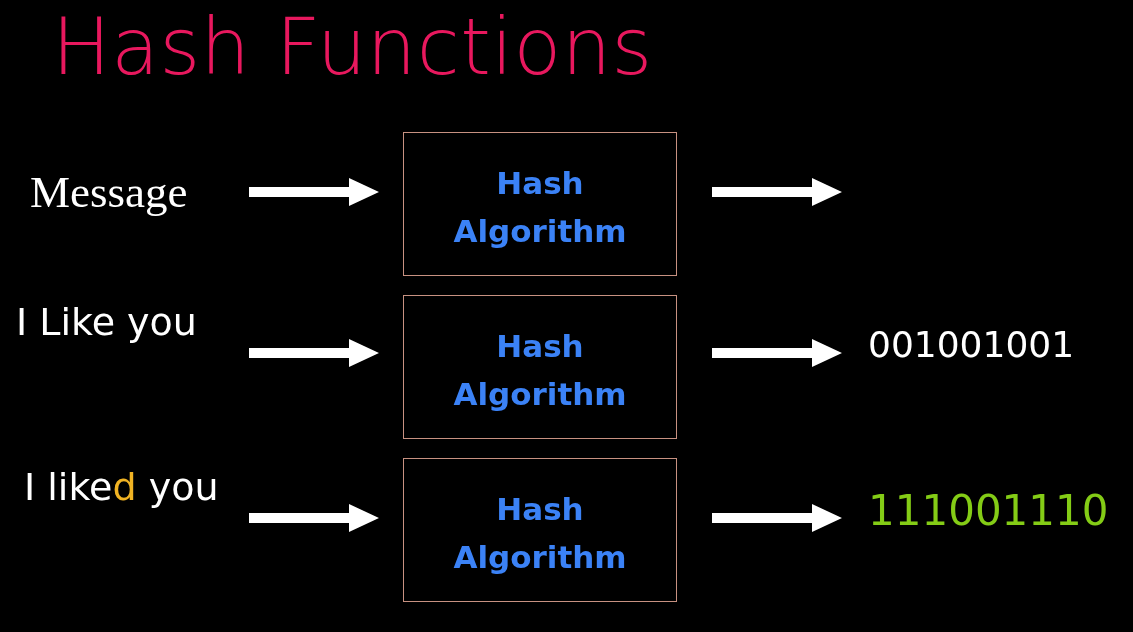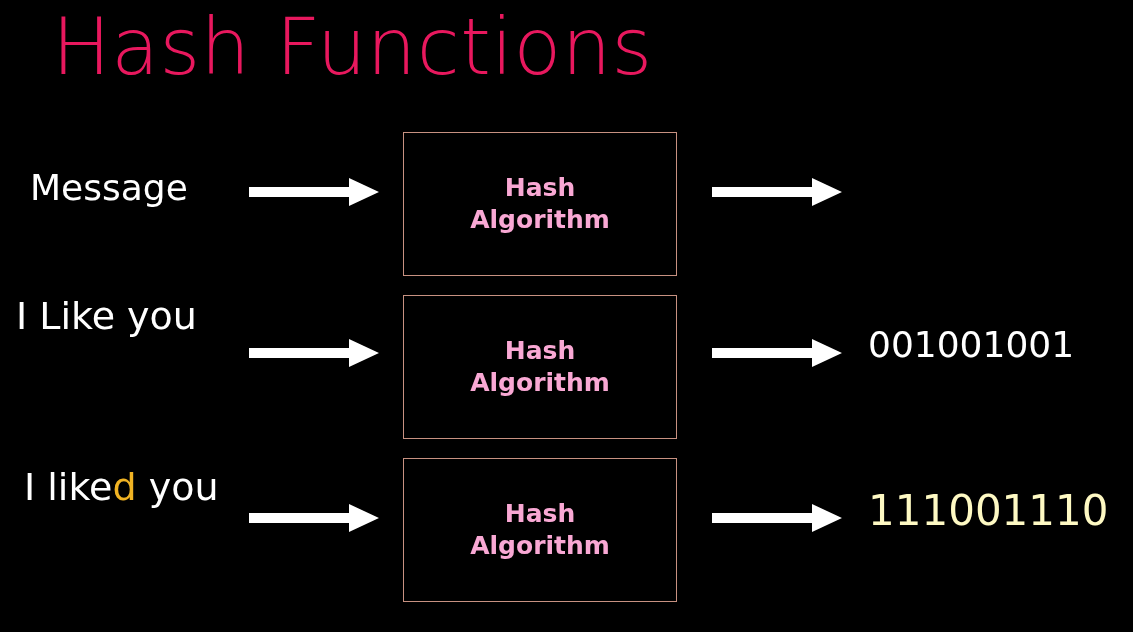--- a/index.html
+++ b/index.html
@@ -53,25 +53,26 @@
     position: absolute;
     color: #ffffff;
     font-family: "DejaVu Sans", sans-serif;
     font-weight: 400;
     white-space: nowrap;
     line-height: 1.0;
   }
   .input-label.l1 {
     left: 30px;
     top: 38px;
-    font-size: 36px;
+    font-size: 45px;
+    font-family: Liberation Serif, serif;
   }
   .input-label.l2 {
     left: 16px;
-    top: 2px;
+    top: 8px;
     font-size: 38px;
   }
   .input-label.l3 {
     left: 24px;
     top: 10px;
     font-size: 38px;
   }
   .hl-gold { color: #f0b323; }
 
   
@@ -97,42 +98,43 @@
     height: 144px;
     border: 1px solid #c79181;
     background: #000000;
     box-sizing: border-box;
     display: flex;
     flex-direction: column;
     align-items: center;
     justify-content: center;
   }
   .hash-box .line {
-    color: #f9a8d4;
+    color: #3b82f6;
     font-family: "DejaVu Sans", sans-serif;
     font-weight: bold;
-    font-size: 25px;
+    font-size: 31px;
     line-height: 1.28;
     white-space: nowrap;
     text-align: center;
+    margin-top: 8px;
   }
 
   
   .output-label {
     position: absolute;
     left: 868px;
     font-family: "DejaVu Sans", sans-serif;
     font-weight: 400;
     white-space: nowrap;
     line-height: 1.0;
     color: #ffffff;
   }
   .output-label.o1 { top: 26px; font-size: 42px; }
   .output-label.o2 { top: 32px; font-size: 36px; }
-  .output-label.o3 { top: 32px; font-size: 42px; color: #fef9c3; text-align: center; }
+  .output-label.o3 { top: 32px; font-size: 42px; color: #84cc16; text-align: center; }
 </style>
 </head>
 <body>
 
 <div id="slide">
 
   <div class="title">Hash Functions</div>
 
   <div class="row row-1">
 

